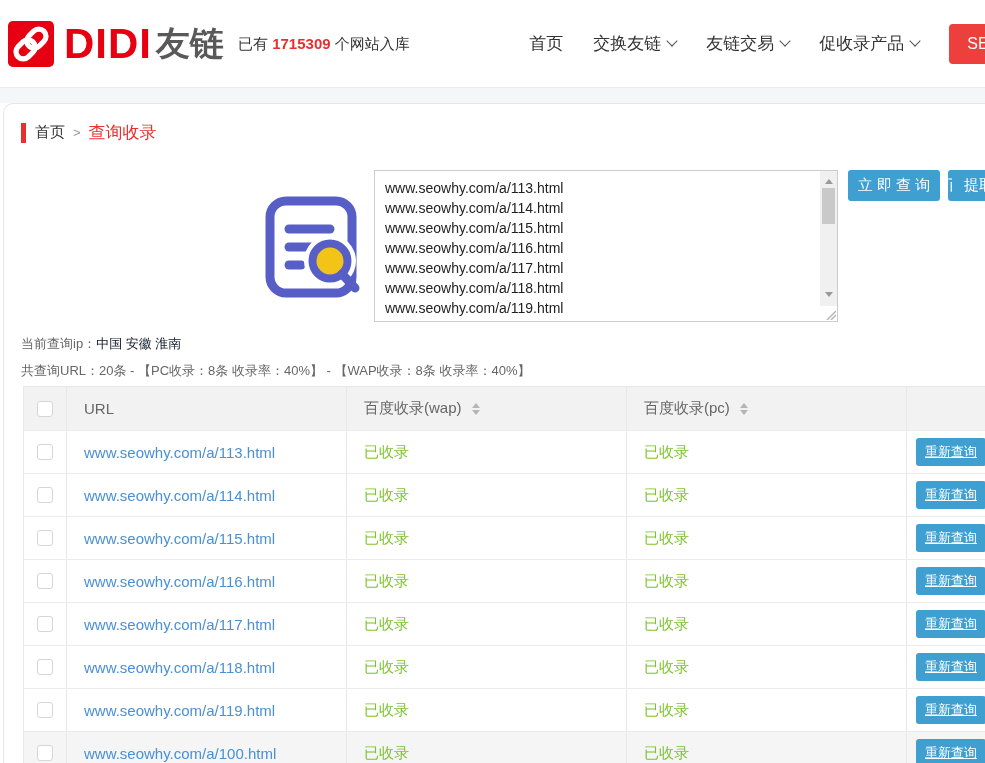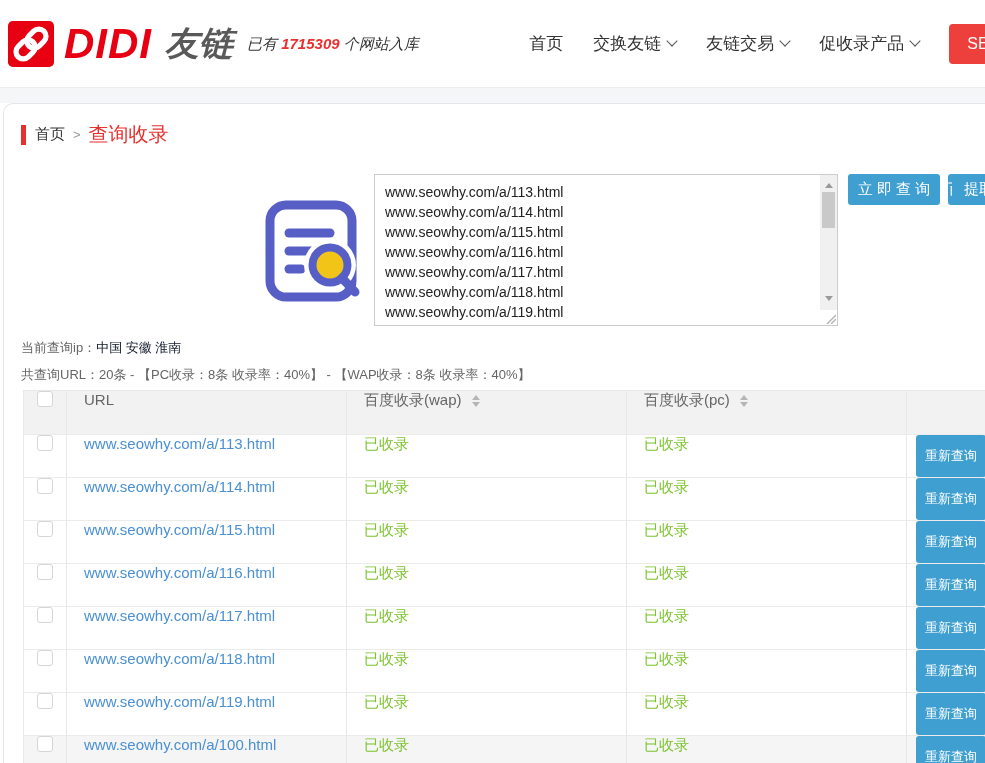--- a/index.html
+++ b/index.html
@@ -2,24 +2,24 @@
 <html><head>
 <meta charset="utf-8">
 <style>
   * { margin:0; padding:0; box-sizing:border-box; }
   html,body { width:985px; height:763px; overflow:hidden; background:#fff;
     font-family:"Liberation Sans","DejaVu Sans",sans-serif; }
 
   
   .header { height:88px; display:flex; align-items:center; padding-left:8px;
     border-bottom:1px solid #ececec; background:#fff; }
-  .logo-group { display:flex; align-items:center;font-style:italic; }
+  .logo-group { display:flex; align-items:center; }
   .logo-icon { width:46px; height:46px; margin-right:10px; }
   .logo-didi { font-size:42px; font-weight:bold; color:#e60012; letter-spacing:1px; }
-  .logo-cn { font-size:34px; font-weight:bold; color:#595959; margin-left:13px; }
+  .logo-cn { font-size:34px; font-weight:bold; color:#595959; margin-left:4px; }
   .tagline { margin-left:14px; }
   .tag1 { font-size:19px; font-weight:bold; color:#333; line-height:24px; }
   .tag2 { font-size:15px; color:#333; line-height:22px; }
   .tag2 b { color:#e8312f;text-align:right; }
   .nav { margin-left:auto; display:flex; align-items:center; gap:30px; margin-right:-34px; }
   .nav-item { font-size:17px; color:#333; display:flex; align-items:center; cursor:pointer; white-space:nowrap; }
   .chev { width:8px; height:8px; border-right:1.6px solid #555; border-bottom:1.6px solid #555;
     transform:rotate(45deg); margin-left:7px; margin-top:-5px; }
   .nav-cta { background:#ed3f3c; color:#fff; font-size:16px; padding:11px 18px;
     border-radius:4px; border:none; white-space:nowrap; }
@@ -27,21 +27,21 @@
   
   .band { height:15px; background:#f5f6f8; }
   .card { background:#fff; margin-left:3px; margin-right:-12px;
     border:1px solid #e5e5ec; border-bottom:none; border-radius:10px 10px 0 0;
     height:660px; padding-top:17px; }
 
   .breadcrumb { display:flex; align-items:center; margin-left:17px; }
   .bc-bar { width:5px; height:20px; background:#e8312f; margin-right:9px; }
   .bc-home { font-size:15px; color:#333; cursor:pointer; }
   .bc-sep { font-size:13px; color:#999; margin:0 8px; }
-  .bc-current { font-size:20px; color:#e8312f; }
+  .bc-current { font-size:17px; color:#e8312f; }
 
   
   .query-row { position:relative; display:flex; margin-top:26px; }
   .doc-icon { width:110px; height:112px; margin-left:252px; margin-top:22px; flex:none; }
   .ta-wrap { margin-left:8px; width:464px; height:152px; border:1px solid #cccccc;
     display:flex; background:#fff; flex:none; }
   .ta-wrap textarea { flex:1; border:none; outline:none; resize:none; overflow:hidden;
     padding:7px 10px; font-size:14px; line-height:20px; color:#222;
     font-family:"Liberation Sans","DejaVu Sans",sans-serif; }
   .ta-right { width:17px; display:flex; flex-direction:column; flex:none; }
@@ -69,33 +69,33 @@
   .stats-line { margin:9px 0 0 17px; font-size:13px; color:#666; }
 
   
   .table { margin:6px 0 0 19px; border:1px solid #e8e8e8; border-bottom:none; }
   .tr { display:grid; grid-template-columns:43px 280px 280px 280px minmax(78px,1fr); }
   .thead { background:#f2f2f2; }
   .thead .td { height:43px; font-size:15px; color:#666; }
   .tbody .tr { border-top:1px solid #ebebeb; }
   .tbody .td { height:42px; font-size:15px; }
   .tr.highlight { background:#f5f5f5; }
-  .td { display:flex; border-right:1px solid #e8e8e8; padding-left:17px; }
+  .td { display:flex; align-items:center; border-right:1px solid #e8e8e8; padding-left:17px; }
   .td:last-child { border-right:none; justify-content:center; padding-left:0; }
   .td.check-cell { justify-content:center; padding-left:0; }
   .checkbox { width:16px; height:16px; background:#fff; border:1px solid #d6d6d6;
     border-radius:3px; cursor:pointer; }
   .sort { display:flex; flex-direction:column; gap:2px; margin-left:10px; cursor:pointer; }
   .s-up { width:0; height:0; border:4px solid transparent; border-bottom:5px solid #b5b5b5; }
   .s-down { width:0; height:0; border:4px solid transparent; border-top:5px solid #b5b5b5; }
   .url-link { color:#4a90d2; text-decoration:none; cursor:pointer; }
   .status { color:#7dc32f; }
   .requery-btn { background:#3f9fd0; color:#fff; font-size:13px; border:none;
     border-radius:3px; padding:5px 9px; cursor:pointer; white-space:nowrap;
-    font-family:"Liberation Sans","DejaVu Sans",sans-serif; }
+    font-family:"Liberation Sans","DejaVu Sans",sans-serif;text-decoration:underline; }
 </style>
 </head>
 <body>
 
 <div class="header">
   <div class="logo-group">
     <svg class="logo-icon" viewBox="0 0 48 48">
       <rect width="48" height="48" rx="5" fill="#e60012"></rect>
       <g transform="rotate(-45 24 24)" stroke="#fff" stroke-width="5.5" fill="none">
         <rect x="5" y="16.5" width="22" height="15" rx="7.5"></rect>

